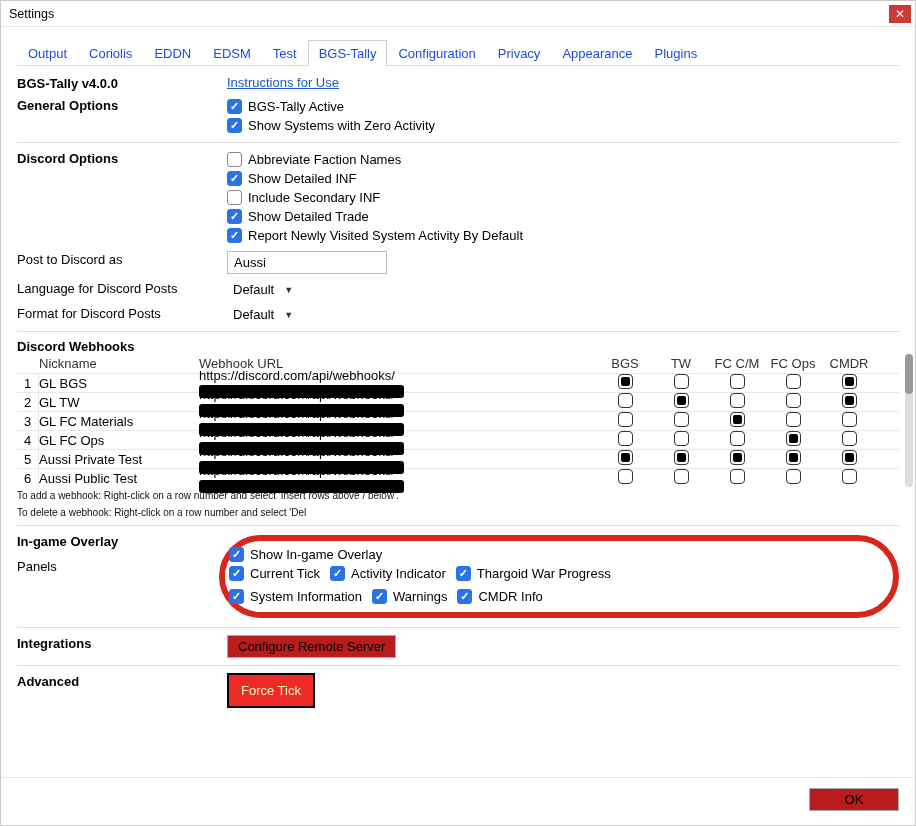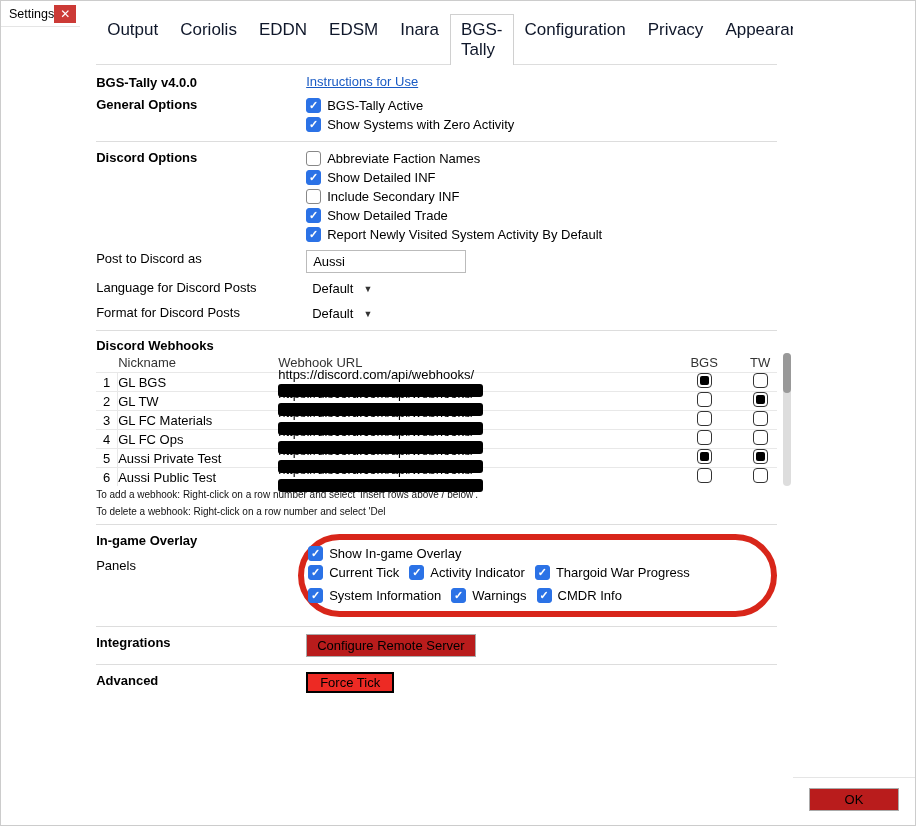--- a/index.html
+++ b/index.html
@@ -12,21 +12,21 @@
     color: #000;
     width: 916px;
     height: 826px;
     overflow: hidden;
   }
   .window {
     width: 916px;
     height: 826px;
     border: 1px solid #ccc;
     display: flex;
-    flex-direction: row;
+    flex-direction: column;
     background: #fff;
   }
   .titlebar {
     height: 26px;
     display: flex;
     align-items: center;
     justify-content: space-between;
     padding: 0 4px 0 8px;
     font-size: 12.5px;
     border-bottom: 1px solid #e5e5e5;
@@ -49,25 +49,25 @@
     display: flex;
     flex-direction: column;
   }
   .tabs {
     display: flex;
     border-bottom: 1px solid #ddd;
     margin-bottom: 6px;
   }
   .tab {
     padding: 5px 10px;
-    font-size: 17px;
+    font-size: 13px;
     border: 1px solid transparent;
     border-bottom: none;
     cursor: pointer;
-    color: #0f172a;
+    color: #1d4ed8;
     position: relative;
     top: 1px;
   }
   .tab.active {
     border-color: #d0d0d0;
     background: #fff;
   }
   .section-row {
     display: flex;
     padding: 3px 0;
@@ -212,23 +212,23 @@
     border: 1px solid #aaa;
     background: #b91c1c;
     cursor: pointer;
   }
   button.ok {
     width: 90px;
     height: 23px;
   }
   button.forcetick {
     background: #ed2a24;
-    color: #000000;
+    color: #fef9c3;
     border: 2px solid #000;
-    padding: 1px 12px;
+    padding: 8px 12px;
     font-size: 13px;
     cursor: pointer;
   }
   .footer {
     padding: 10px 16px 14px;
     display: flex;
     justify-content: flex-end;
     border-top: 1px solid #e5e5e5;
     margin-top: auto;
   }
@@ -243,21 +243,21 @@
     <span class="close-btn">✕</span>
   </div>
 
   <div class="content">
 
     <div class="tabs" id="tabs">
         <div class="tab">Output</div>
         <div class="tab">Coriolis</div>
         <div class="tab">EDDN</div>
         <div class="tab">EDSM</div>
-        <div class="tab">Inara</div>
+        <div class="tab">Test</div>
         <div class="tab active">BGS-Tally</div>
         <div class="tab">Configuration</div>
         <div class="tab">Privacy</div>
         <div class="tab">Appearance</div>
         <div class="tab">Plugins</div>
       </div>
 
     <div class="section-row">
       <div class="lbl-col bold">BGS-Tally v4.0.0</div>
       <div class="ctrl-col"><a href="#" class="link">Instructions for Use</a></div>

